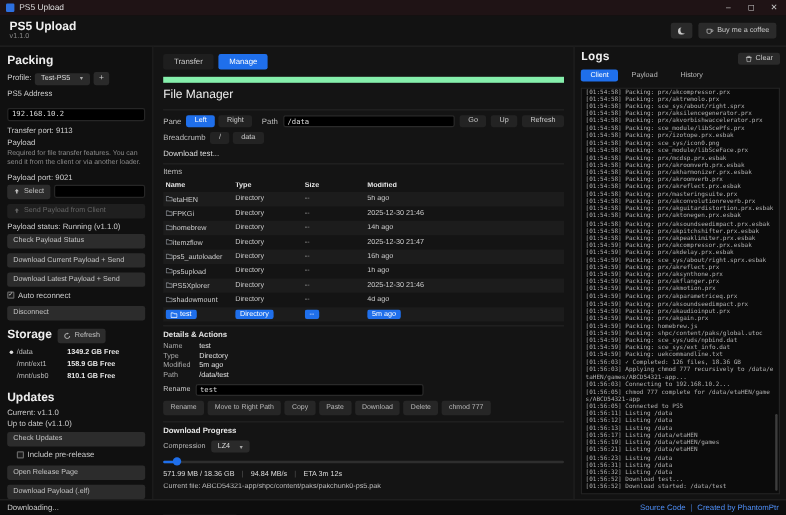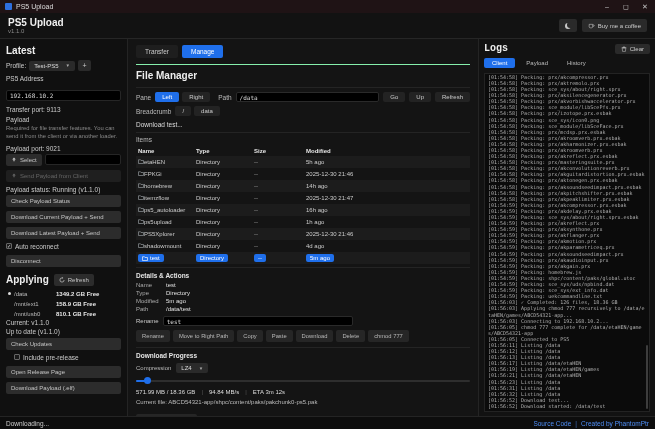--- a/index.html
+++ b/index.html
@@ -52,21 +52,21 @@
   .st-row.sel .st-bullet{visibility:visible;}
   .st-path{flex:0 0 42px;}
   .st-free{color:#e8e8e8;font-weight:700;}
   .disconnect{margin-top:4px;}
 
   
   .main{flex:1;background:#141414;padding:4px 8px;display:flex;flex-direction:column;min-width:0;border-right:1px solid #242424;}
   .tabs{display:flex;gap:4px;padding:2px 0 6px;}
   .tab{font-size:6.5px;color:#ccc;background:#1e1e1e;border:none;border-radius:2px;padding:3px 9px;}
   .tab.active{background:#1f6feb;color:#fff;}
-  .fm-title{font-size:10px;font-weight:700;color:#eee;padding:5px 0 6px;border-top:1px solid #86efac;}
+  .fm-title{font-size:10px;font-weight:400;color:#eee;padding:5px 0 6px;border-top:5px solid #86efac;}
   .ctl-row{display:flex;align-items:center;gap:4px;padding:4px 0 0;font-size:6.5px;color:#bbb;border-top:1px solid #242424;}
   .ctl-row.nb{border-top:none;}
   .pill{background:#232323;color:#ccc;border:none;border-radius:2px;font-size:6px;padding:2px 7px;}
   .pill.active{background:#1f6feb;color:#fff;}
   .path-input{flex:1;height:10px;background:#000;border:1px solid #2a2a2a;border-radius:2px;color:#ddd;font-size:6px;padding:0 3px;min-width:0;font-family:"DejaVu Sans Mono",monospace;}
   .status-line{font-size:6.5px;color:#ddd;padding:5px 0 4px;}
   .items-block{border-top:1px solid #242424;padding-top:3px;}
   .items-label{font-size:6.5px;color:#bbb;margin-bottom:2px;}
   .thead,.trow{display:grid;grid-template-columns:58px 58px 52px 1fr;align-items:center;padding:0 2px;}
   .thead{font-size:6px;font-weight:700;color:#e5e5e5;height:11px;}
@@ -148,21 +148,21 @@
             <path d="M2 4h6v4a2 2 0 0 1-2 2H4a2 2 0 0 1-2-2zM8 5h1.5a1.2 1.2 0 0 1 0 2.4H8" fill="none" stroke="#c8c8c8" stroke-width="1"></path>
           </svg>
         <span>Buy me a coffee</span>
       </button>
     </div>
   </div>
 
   <div class="body">
 
     <div class="sidebar">
-      <div class="sec-h">Latest</div>
+      <div class="sec-h">Packing</div>
       <div class="prow">
         <span>Profile:</span>
         <span class="sel-box">
           <span>Test-PS5</span>
           <span class="caret">▼</span>
         </span>
         <button class="plus-btn">+</button>
       </div>
       <div class="lbl">PS5 Address</div>
       <input class="inp" value="192.168.10.2" style="">
@@ -189,21 +189,21 @@
       <button class="sbtn block">Check Payload Status</button>
       <button class="sbtn block">Download Current Payload + Send</button>
       <button class="sbtn block">Download Latest Payload + Send</button>
       <div class="chk-row">
         <span class="cbox checked"></span>
         <span>Auto reconnect</span>
       </div>
       <button class="sbtn block disconnect">Disconnect</button>
 
       <div class="storage-head">
-        <div class="sec-h">Applying</div>
+        <div class="sec-h">Storage</div>
         <button class="sbtn">
           <svg width="6" height="6" viewBox="0 0 10 10">
               <path d="M5 1.5A3.5 3.5 0 1 0 8.5 5" fill="none" stroke="#c5c5c5" stroke-width="1.2"></path>
               <path d="M5 0l2.2 1.5L5 3z" fill="#c5c5c5"></path>
             </svg>
           <span>Refresh</span>
         </button>
       </div>
       <div id="storage-list">
           <div class="st-row sel">
@@ -216,20 +216,21 @@
             <span class="st-path">/mnt/ext1</span>
             <span class="st-free">158.9 GB Free</span>
           </div>
           <div class="st-row">
             <span class="st-bullet"></span>
             <span class="st-path">/mnt/usb0</span>
             <span class="st-free">810.1 GB Free</span>
           </div>
         </div>
 
+      <div class="sec-h" style="margin-top:7px">Updates</div>
       <div class="note" style="margin-top:0">Current: v1.1.0</div>
       <div class="note" style="margin-top:1px">Up to date (v1.1.0)</div>
       <button class="sbtn block" style="margin-top:3px">Check Updates</button>
       <div class="chk-row indent">
         <span class="cbox"></span>
         <span>Include pre-release</span>
       </div>
       <button class="sbtn block">Open Release Page</button>
       <button class="sbtn block">Download Payload (.elf)</button>
       

